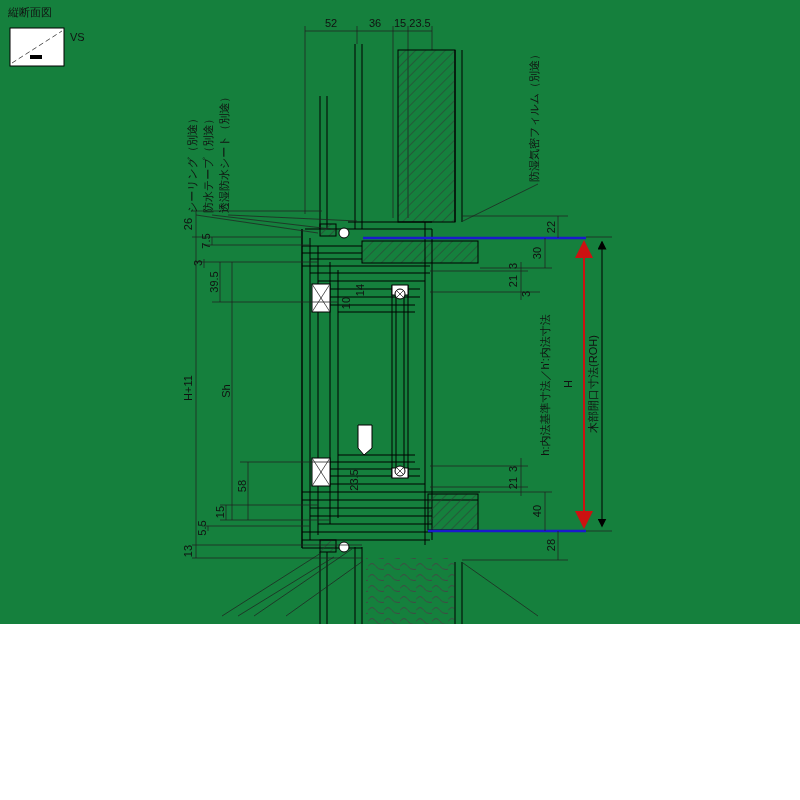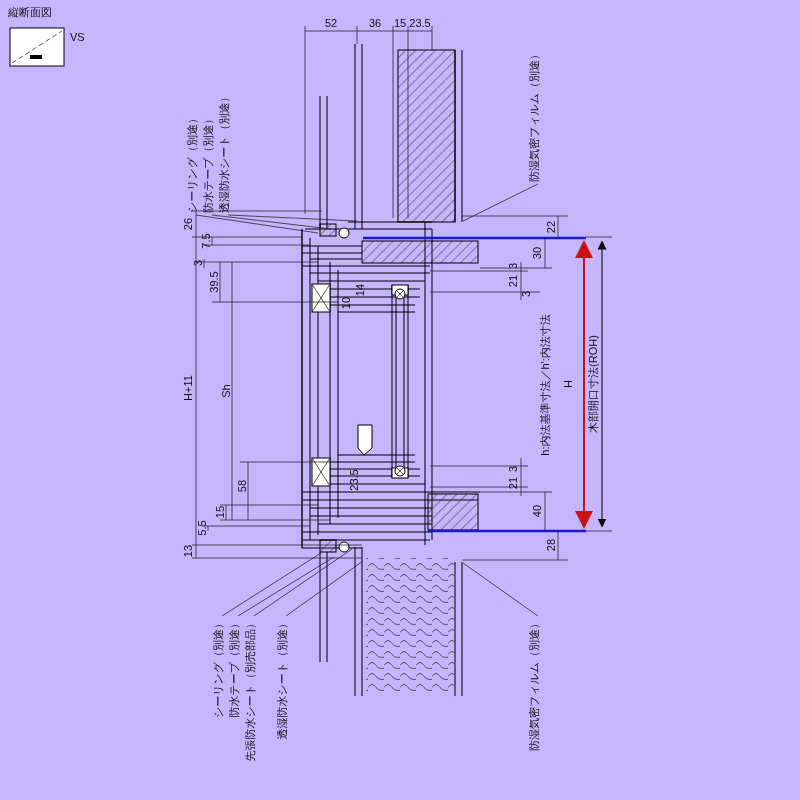--- a/index.html
+++ b/index.html
@@ -1,16 +1,16 @@
 <!DOCTYPE html>
 <html style="--blue: #1a1acc; --red: #cc1111;"><head>
 <meta charset="utf-8">
 <style>
   html,body{margin:0;padding:0;background:#ffffff;}
-  .page{position:relative;width:800px;height:800px;background:#c4b5fd;overflow:hidden;
+  .page{position:relative;width:800px;height:624px;background:#15803d;overflow:hidden;
         font-family:"Liberation Sans", sans-serif;}
   svg{display:block;}
   svg text{font-family:"Liberation Sans", sans-serif;font-size:11px;fill:#111;}
   .ln  {stroke:#000;stroke-width:1;fill:none;}
   .ln2 {stroke:#000;stroke-width:1.4;fill:none;}
   .thin{stroke:#222;stroke-width:0.75;fill:none;}
   .blue{stroke:var(--blue,#1a1acc);stroke-width:2.5;fill:none;}
   .red {stroke:var(--red,#cc1111);stroke-width:2;fill:none;}
   .hatchfill{fill:url(#hatch);stroke:#000;stroke-width:1;}
   .insulfill{fill:url(#insul);stroke:none;}

